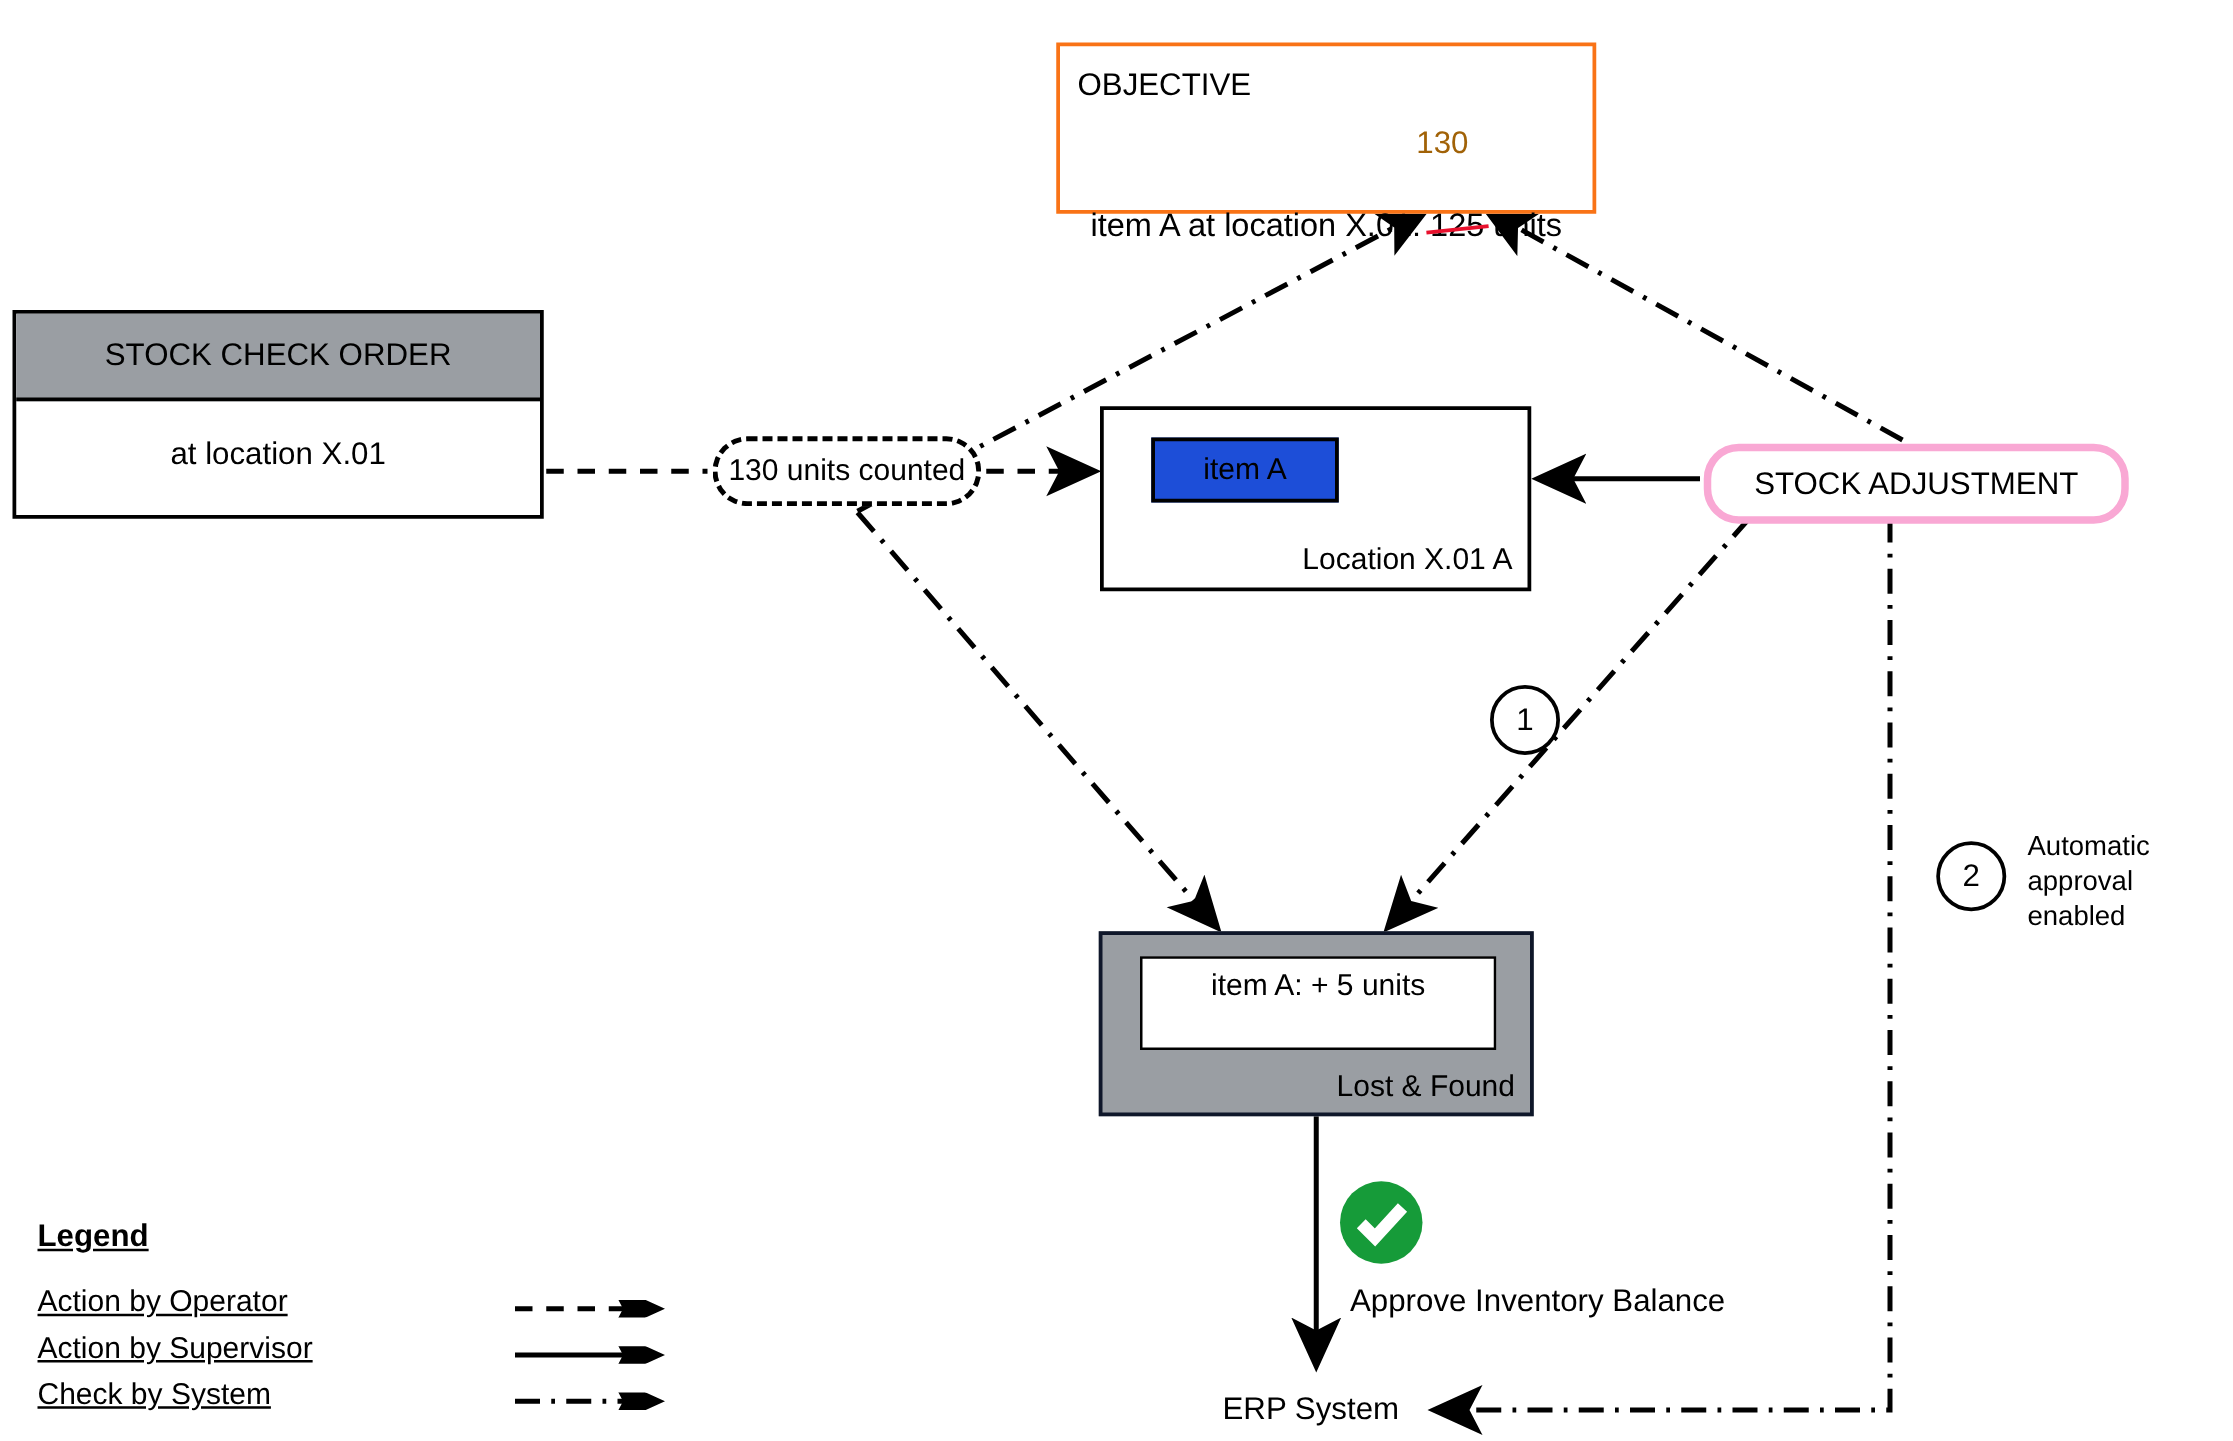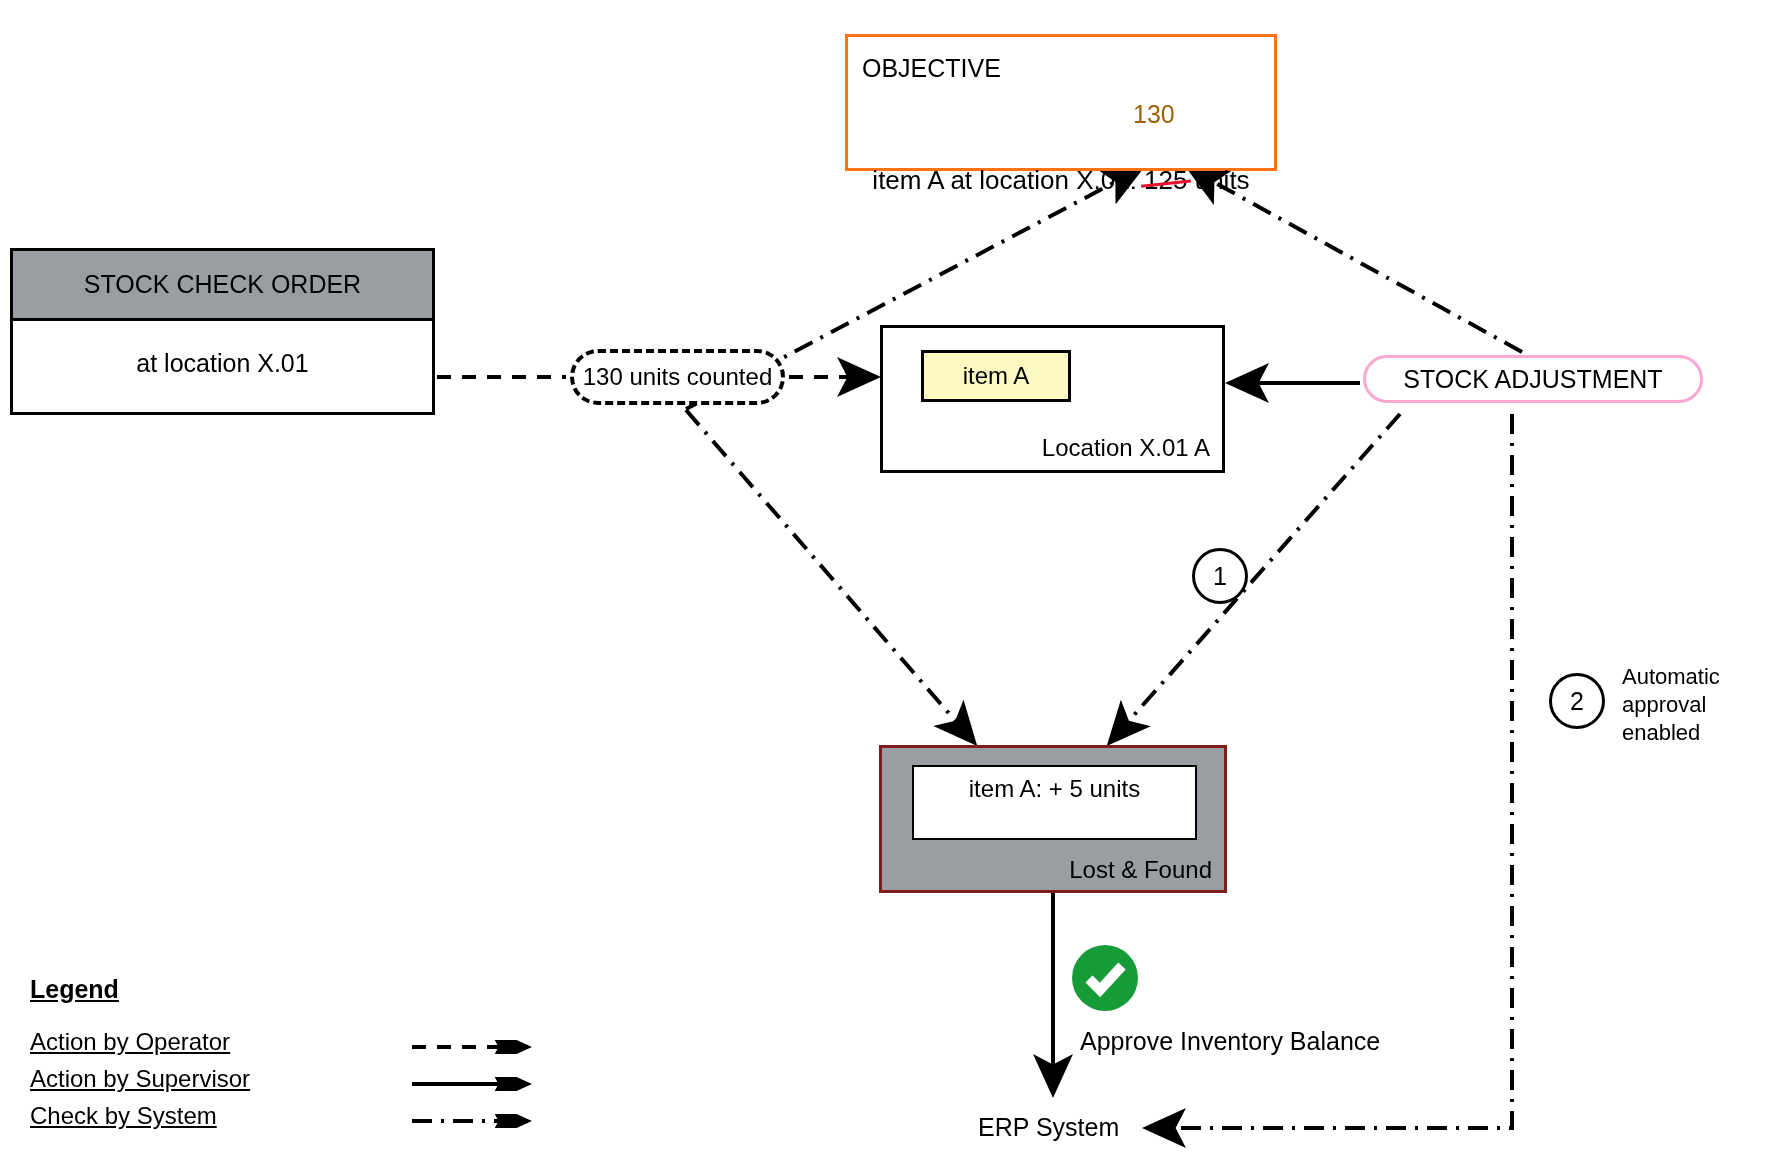--- a/index.html
+++ b/index.html
@@ -124,53 +124,53 @@
     left: 880px; top: 325px;
     width: 345px; height: 148px;
     border: 3px solid #000;
     background: #fff;
   }
   #location-item {
     position: absolute;
     left: 38px; top: 22px;
     width: 150px; height: 52px;
     border: 3px solid #000;
-    background: #fef9c3;
+    background: #1d4ed8;
     display: flex;
     align-items: center;
     justify-content: center;
     font-size: 24px;
     box-sizing: border-box;
   }
   #location-label {
     position: absolute;
     right: 12px; bottom: 8px;
     font-size: 24px;
     white-space: nowrap;
   }
 
   
   #stock-adjustment {
     left: 1363px; top: 355px;
-    width: 340px; height: 48px;
-    border: 3px solid #f9a8d4;
+    width: 340px; height: 64px;
+    border: 6px solid #f9a8d4;
     border-radius: 28px;
     background: #fff;
     display: flex;
     align-items: center;
     justify-content: center;
     font-size: 25px;
     white-space: nowrap;
   }
 
   
   #lostfound-box {
     left: 879px; top: 745px;
     width: 348px; height: 148px;
-    border: 3px solid #7f1d1d;
+    border: 3px solid #0f172a;
     background: #9a9ea3;
   }
   #lostfound-inner {
     position: absolute;
     left: 30px; top: 17px;
     width: 285px; height: 75px;
     border: 2px solid #000;
     background: #fff;
     font-size: 24px;
     text-align: center;

